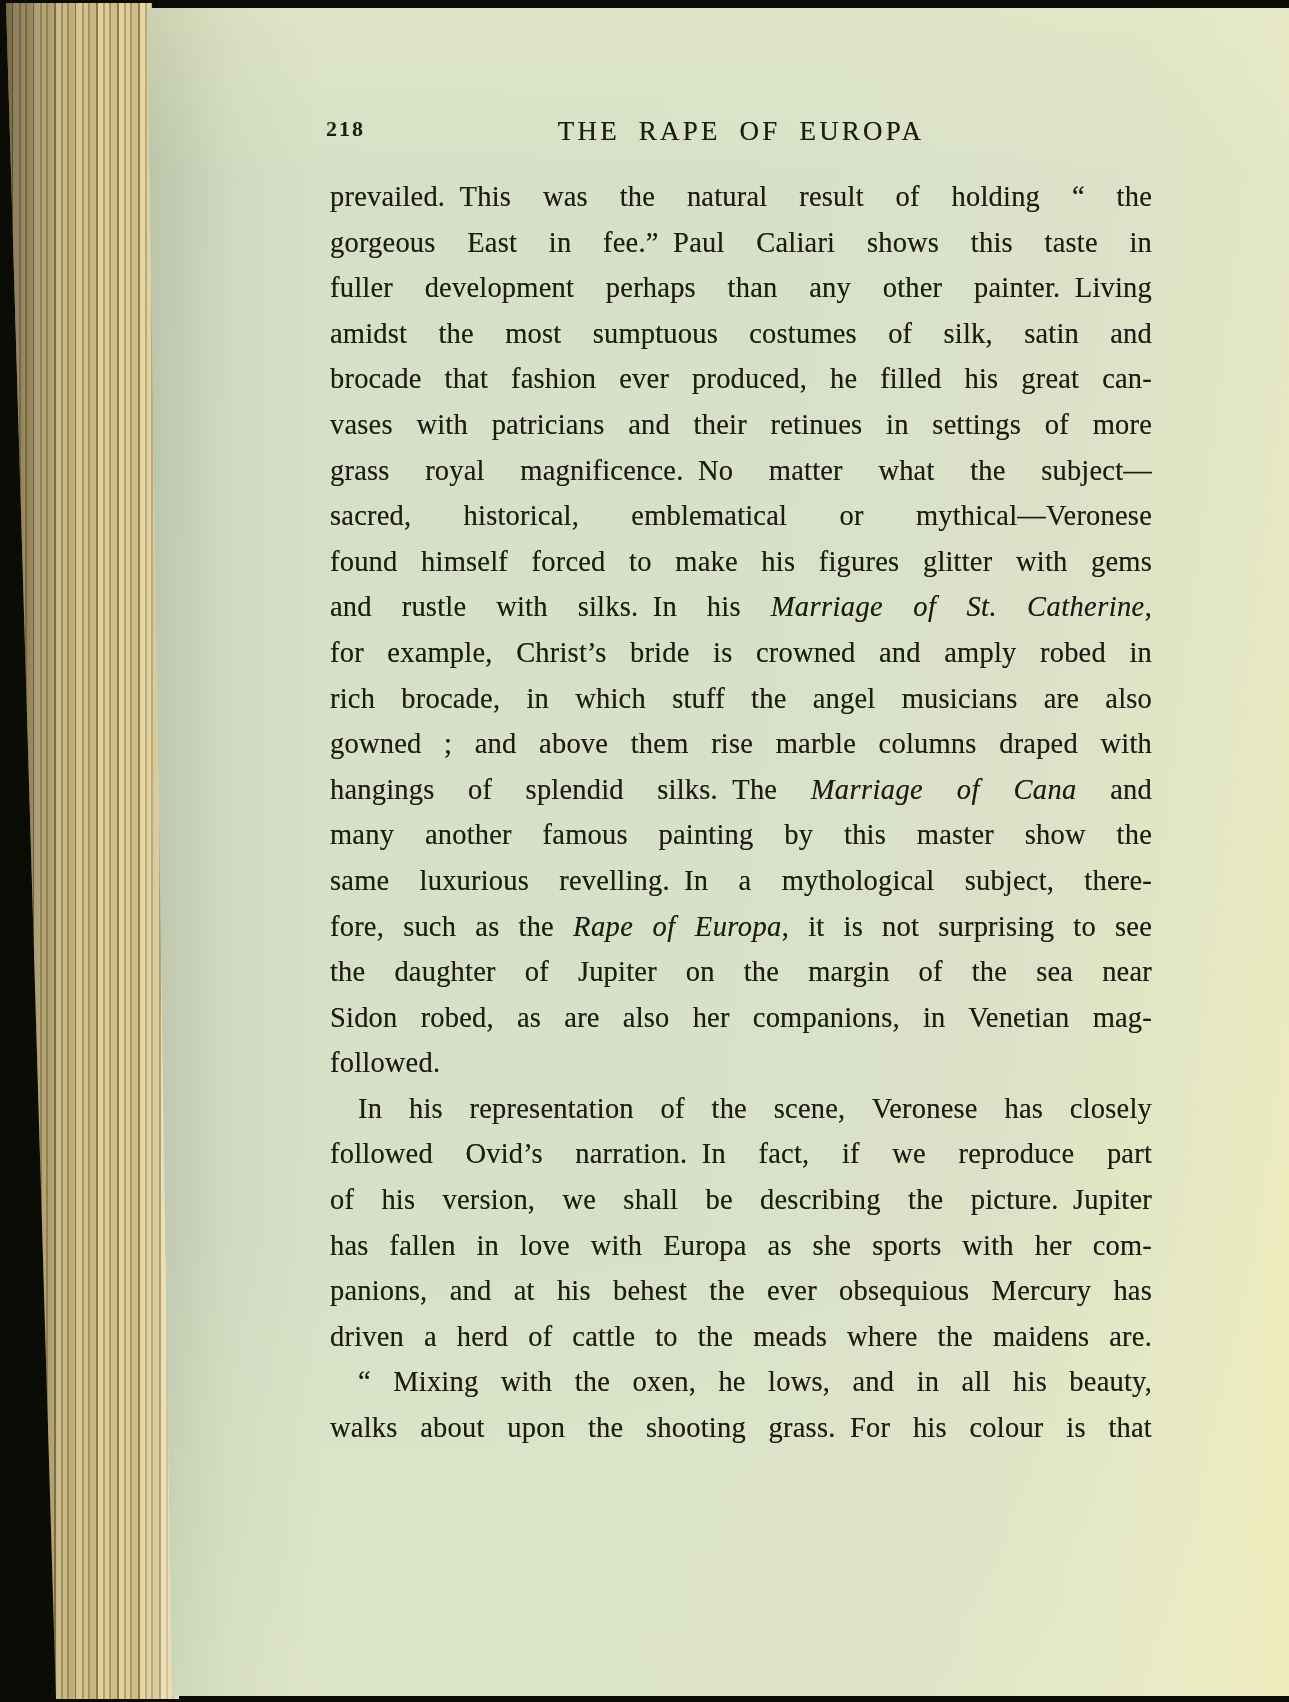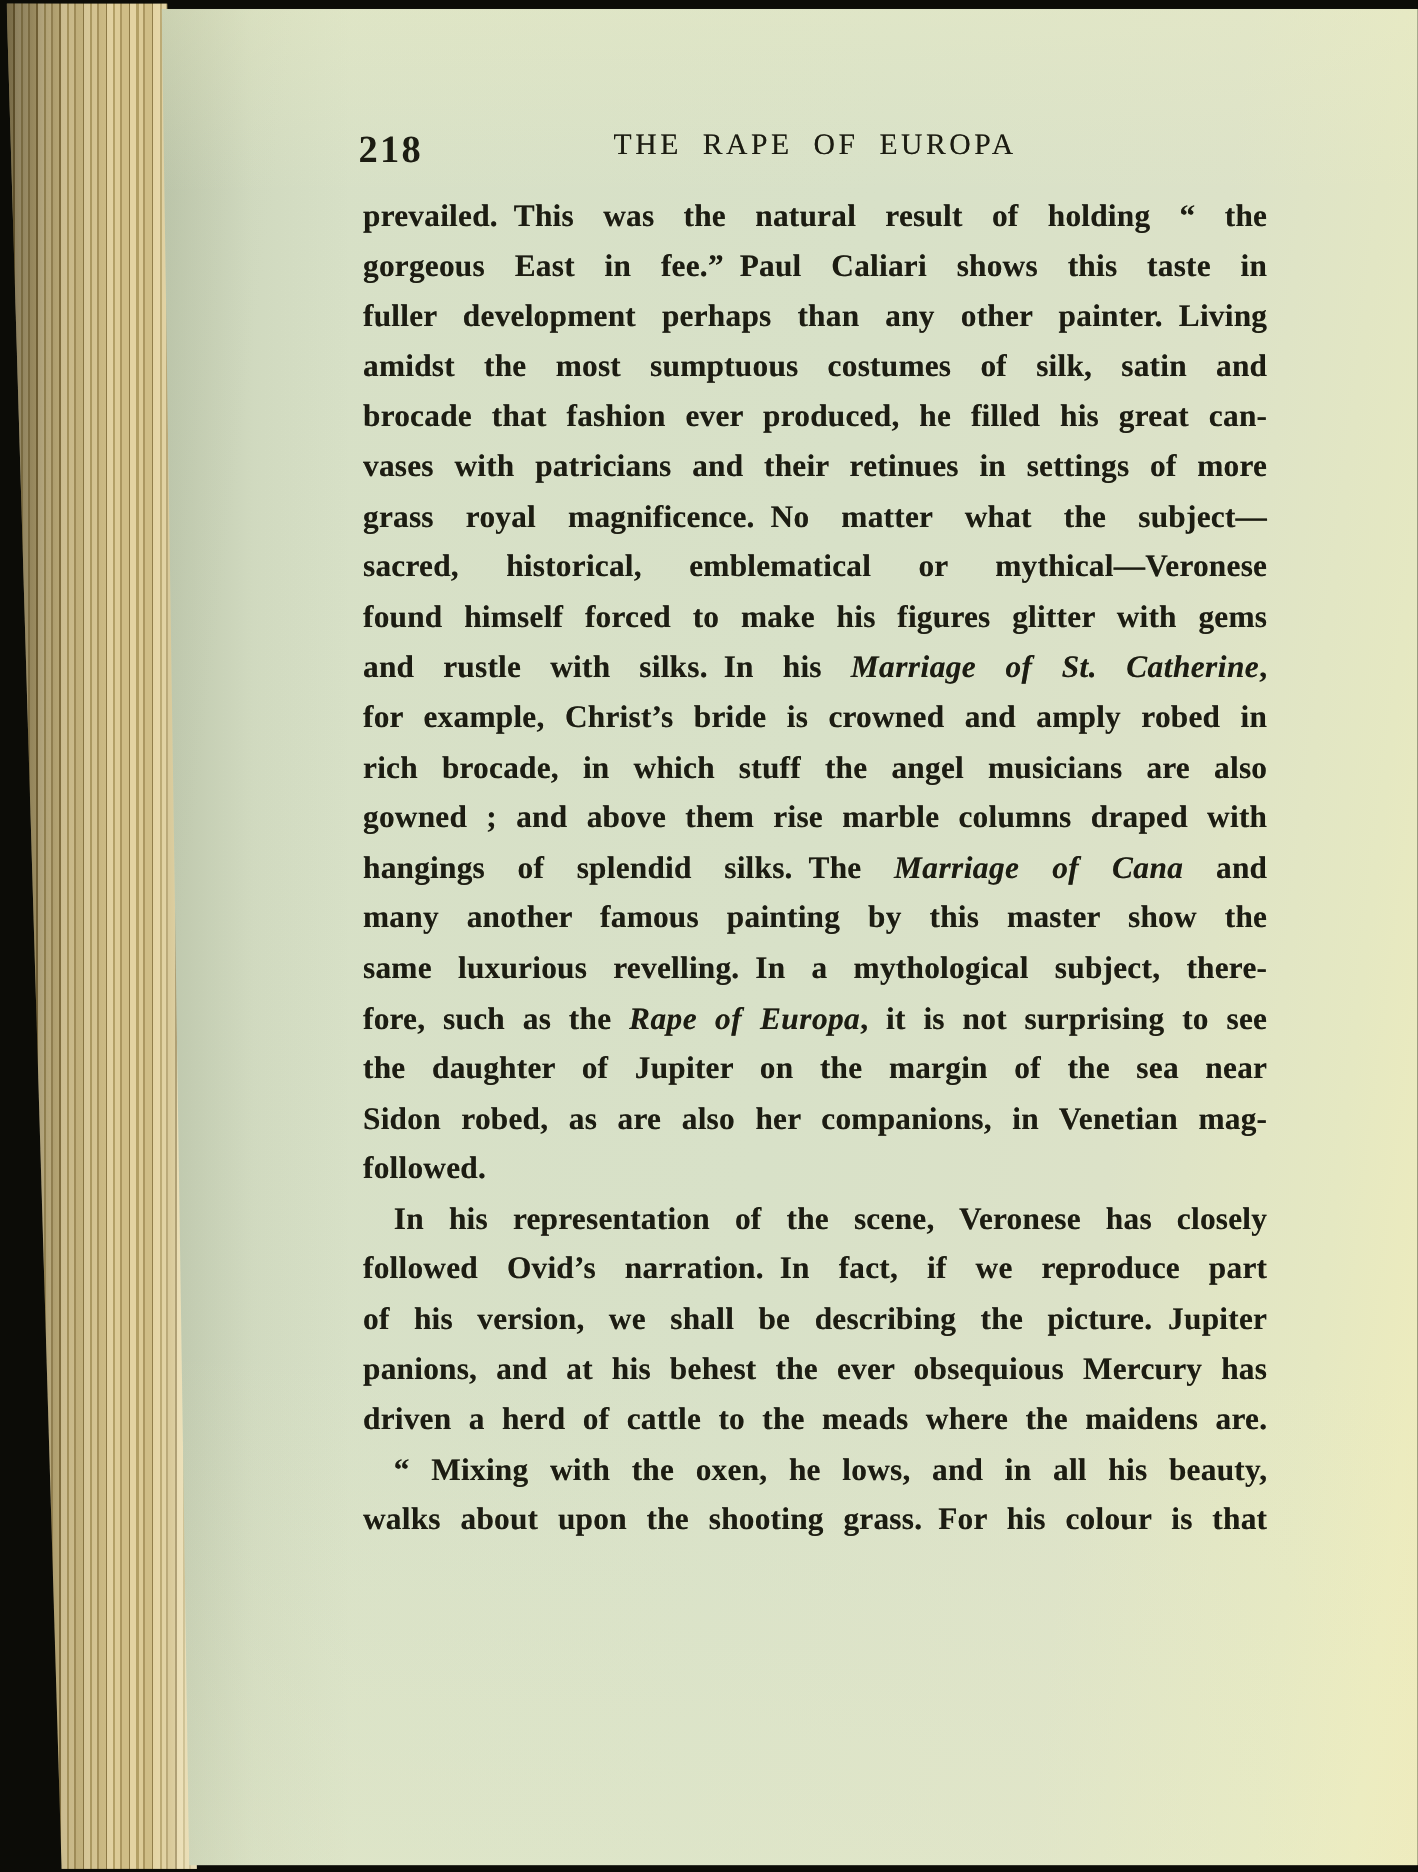--- a/index.html
+++ b/index.html
@@ -45,21 +45,21 @@
 
   .header {
     position: absolute;
     left: 330px; top: 112px;
     width: 822px; height: 44px;
     color: #1c1c12;
   }
   .page-number {
     position: absolute;
     left: -4px; top: 4px;
-    font-size: 35px;
+    font-size: 22px;
     letter-spacing: 2px;
     font-weight: 600;
   }
   .running-title {
     text-align: center;
     font-size: 27px;
     font-weight: normal;
     letter-spacing: 3.2px;
     word-spacing: 9px;
     padding-top: 4px;
@@ -68,21 +68,20 @@
 
   .text-block {
     position: absolute;
     left: 330px; top: 174px;
     width: 822px;
     color: #1c1c12;
     font-size: 28.5px;
     line-height: 45.6px;
     letter-spacing: 0.2px;
     text-shadow: 0 0 0.6px rgba(28,28,18,0.55);
-    font-weight: bold;
   }
   .line {
     text-align: justify;
     text-align-last: justify;
     white-space: normal;
   }
   .line.no-justify { text-align: left; text-align-last: left; }
   .line.indent { padding-left: 28px; }
   .line em { font-style: italic; letter-spacing: 0.4px; }
 </style>
@@ -115,18 +114,19 @@
       <div class="line"><span>hangings of splendid silks. The </span><em>Marriage of Cana</em><span> and</span></div>
       <div class="line"><span>many another famous painting by this master show the</span></div>
       <div class="line"><span>same luxurious revelling. In a mythological subject, there-</span></div>
       <div class="line"><span>fore, such as the </span><em>Rape of Europa</em><span>, it is not surprising to see</span></div>
       <div class="line"><span>the daughter of Jupiter on the margin of the sea near</span></div>
       <div class="line"><span>Sidon robed, as are also her companions, in Venetian mag-</span></div>
       <div class="line no-justify"><span>followed.</span></div>
       <div class="line indent"><span>In his representation of the scene, Veronese has closely</span></div>
       <div class="line"><span>followed Ovid’s narration. In fact, if we reproduce part</span></div>
       <div class="line"><span>of his version, we shall be describing the picture. Jupiter</span></div>
+      <div class="line"><span>has fallen in love with Europa as she sports with her com-</span></div>
       <div class="line"><span>panions, and at his behest the ever obsequious Mercury has</span></div>
       <div class="line"><span>driven a herd of cattle to the meads where the maidens are.</span></div>
       <div class="line indent"><span>“ Mixing with the oxen, he lows, and in all his beauty,</span></div>
       <div class="line"><span>walks about upon the shooting grass. For his colour is that</span></div>
     </div>
 </div>
 
 </body></html>

